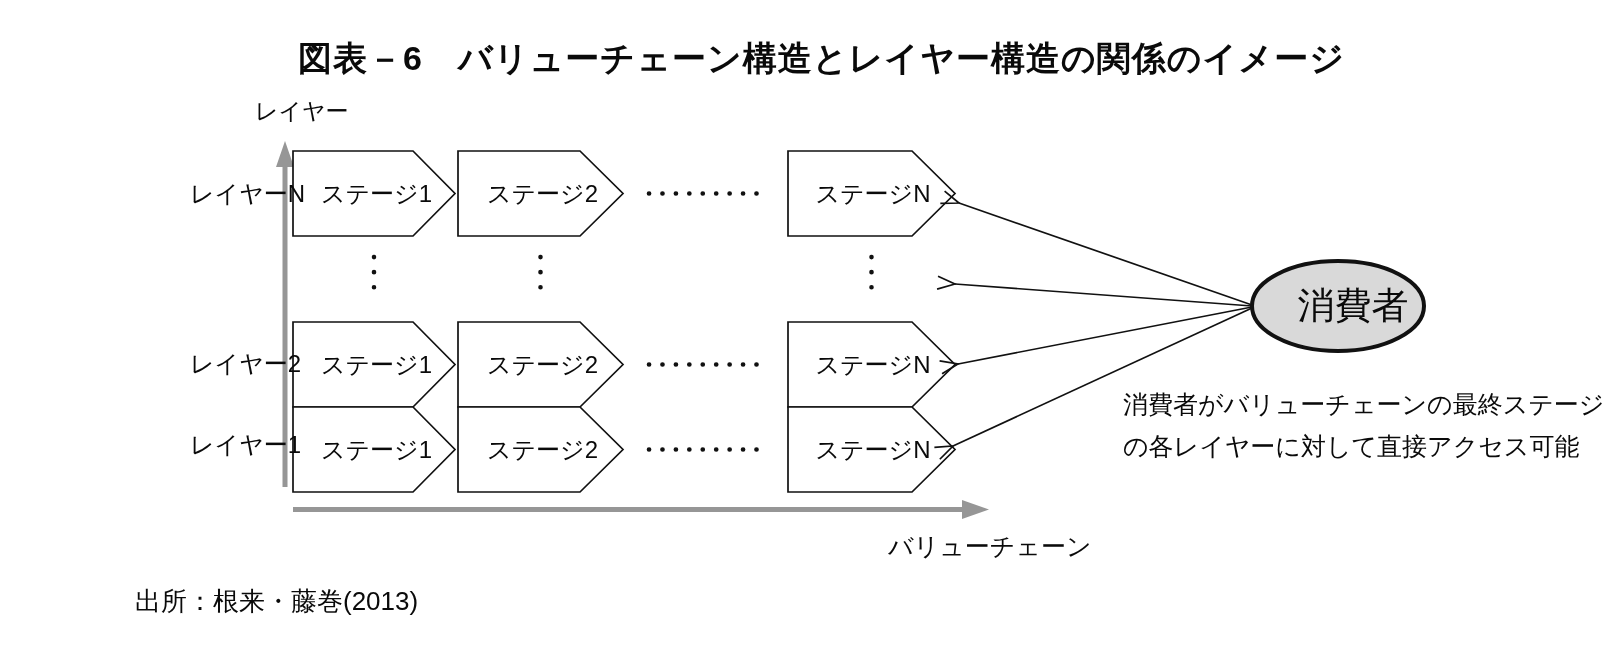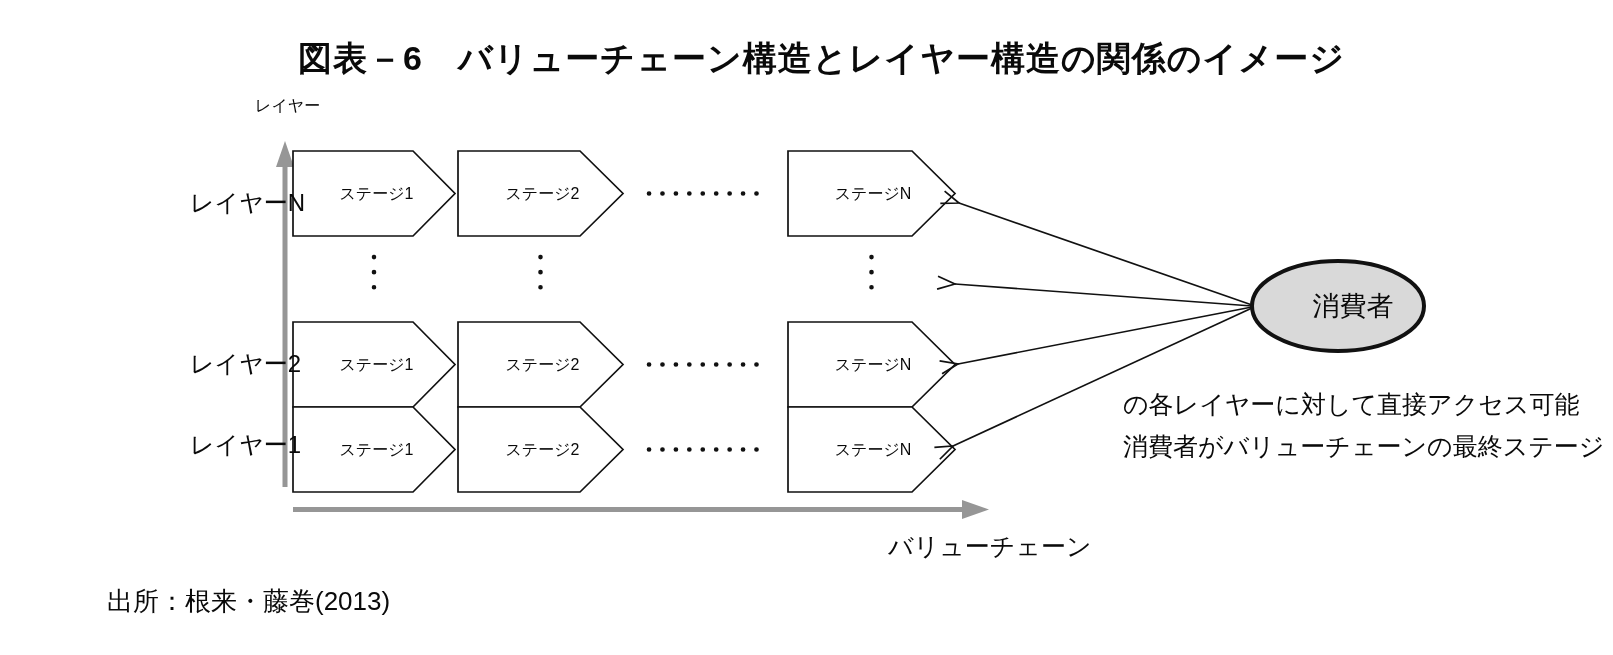--- a/index.html
+++ b/index.html
@@ -5,37 +5,37 @@
   html,body{margin:0;padding:0;background:#ffffff;}
   .canvas{
     position:relative;width:1613px;height:655px;background:#ffffff;overflow:hidden;
     font-family:"Liberation Sans","DejaVu Sans",sans-serif;color:#0a0a0a;
   }
   .abs{position:absolute;padding-left:15px;}
   .title{
     left:0;top:36px;width:1613px;text-align:center;
     font-size:34px;font-weight:bold;letter-spacing:1px;white-space:nowrap;
   }
-  .axis-title-y{left:240px;top:96px;font-size:16px;white-space:nowrap;}
+  .axis-title-y{left:240px;top:96px;font-size:23px;white-space:nowrap;}
   .axis-title-x{left:873px;top:530px;font-size:25px;white-space:nowrap;text-align:center;}
   .layer-label{left:175px;width:105px;font-size:24px;line-height:26px;white-space:nowrap;}
   .stage-label{
     height:71px;line-height:85px;text-align:center;
-    font-size:16px;white-space:nowrap;
+    font-size:24px;white-space:nowrap;
   }
   .consumer-label{
     left:1252px;top:261px;width:172px;height:90px;
     display:flex;align-items:center;justify-content:center;
-    font-size:27px;white-space:nowrap;
+    font-size:37px;white-space:nowrap;
   }
   .note{
     left:1108px;top:383px;width:480px;
     font-size:25px;line-height:42px;white-space:nowrap;
   }
-  .source{left:92px;top:584px;font-size:26px;white-space:nowrap;}
+  .source{left:120px;top:584px;font-size:26px;white-space:nowrap;}
   svg{position:absolute;left:0;top:0;}
 </style>
 </head>
 <body>
 
 <div class="canvas">
 
   <svg width="1613" height="655" viewBox="0 0 1613 655" aria-hidden="true">
     <defs>
       <marker id="openhead" markerUnits="userSpaceOnUse" markerWidth="22" markerHeight="20" refX="1.5" refY="9" orient="auto">
@@ -91,37 +91,37 @@
       <line x1="1252" y1="307" x2="958" y2="364" marker-end="url(#openhead)"></line>
       <line x1="1252" y1="308" x2="953" y2="446" marker-end="url(#openhead)"></line>
     </g>
   </svg>
 
   <div class="abs title">図表－6　バリューチェーン構造とレイヤー構造の関係のイメージ</div>
 
   <div class="abs axis-title-y">レイヤー</div>
   <div class="abs axis-title-x">バリューチェーン</div>
 
-  <div class="abs layer-label" style="top:190px;text-align:center;">レイヤーN</div>
+  <div class="abs layer-label" style="top:181px;text-align:center;">レイヤーN</div>
   <div class="abs layer-label" style="top:351px;text-align:center;">レイヤー2</div>
   <div class="abs layer-label" style="top:432px;">レイヤー1</div>
 
   <div class="abs stage-label" style="left:293px;top:151px;width:137px;">ステージ1</div>
   <div class="abs stage-label" style="left:458px;top:151px;width:139px;">ステージ2</div>
   <div class="abs stage-label" style="left:788px;top:151px;width:140px;">ステージN</div>
 
   <div class="abs stage-label" style="left:293px;top:322px;width:137px;">ステージ1</div>
   <div class="abs stage-label" style="left:458px;top:322px;width:139px;">ステージ2</div>
   <div class="abs stage-label" style="left:788px;top:322px;width:140px;">ステージN</div>
 
   <div class="abs stage-label" style="left:293px;top:407px;width:137px;">ステージ1</div>
   <div class="abs stage-label" style="left:458px;top:407px;width:139px;">ステージ2</div>
   <div class="abs stage-label" style="left:788px;top:407px;width:140px;">ステージN</div>
 
   <div class="abs consumer-label">消費者</div>
 
   <div class="abs note">
+    <div>消費者がバリューチェーンの最終ステージ</div>
     <div>の各レイヤーに対して直接アクセス可能</div>
-    <div>消費者がバリューチェーンの最終ステージ</div>
   </div>
 
   <div class="abs source">出所：根来・藤巻(2013)</div>
 </div>
 
 </body></html>

